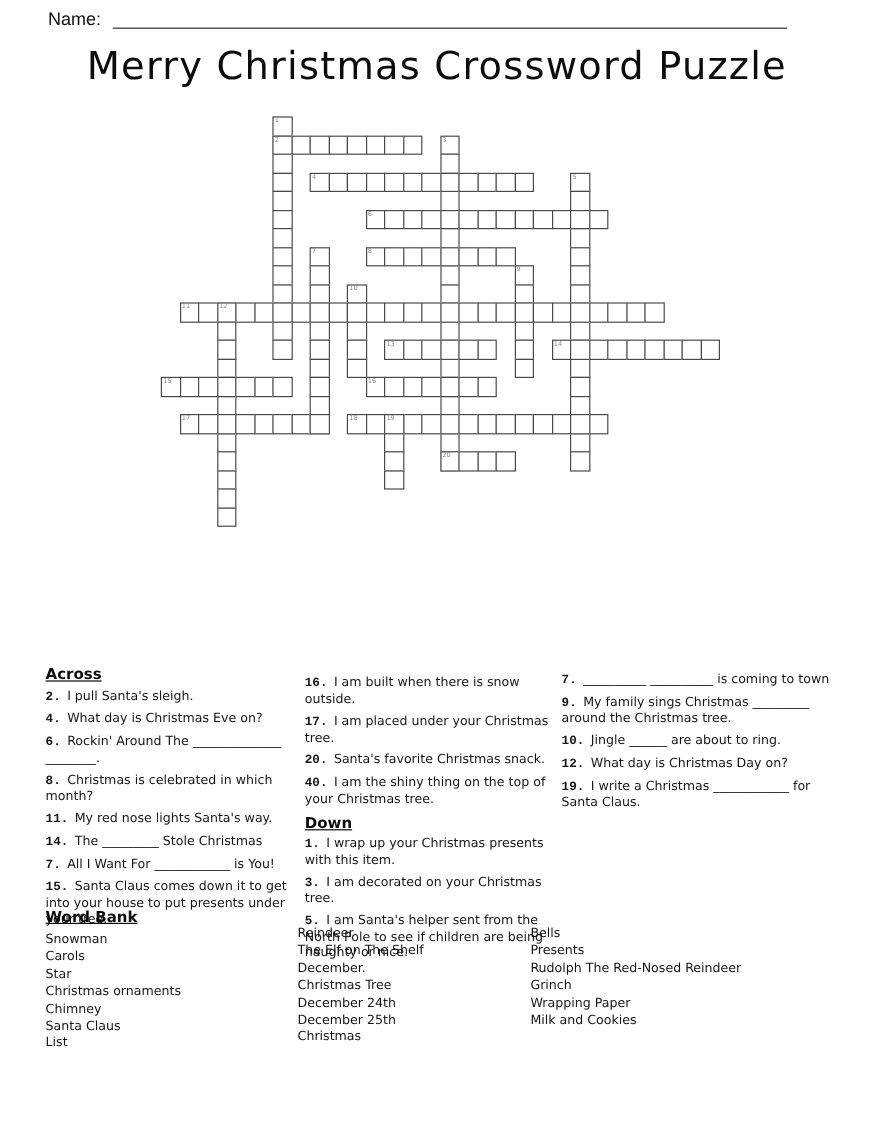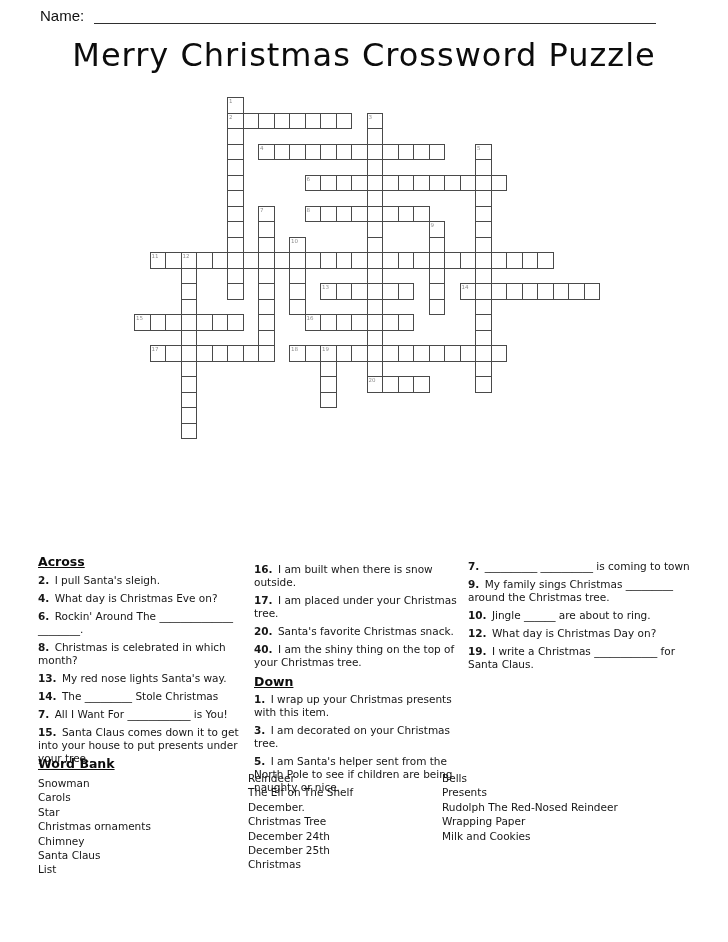--- a/index.html
+++ b/index.html
@@ -31,21 +31,21 @@
   .cluecol{position:absolute;}
   .col1{left:38px;top:554px;width:216px;}
   .col2{left:254px;top:563px;width:218px;}
   .col3{left:468px;top:560px;width:224px;}
   .heading{
     font-size:12.5px;line-height:15px;font-weight:bold;text-decoration:underline;
     margin:0 0 5px 0;color:#0c0c0c;
   }
   .col2 .heading{margin-top:2px;margin-bottom:4px;}
   .clue{font-size:10.5px;line-height:13px;margin:0 0 5px 0;color:#161616;}
-  .clue b{margin-right:2px;}
+  .clue b{margin-right:2px;font-family:Liberation Mono, monospace;}
   
   .wb-col{position:absolute;top:756px;}
   .wb1{left:38px;width:215px;}
   .wb2{left:248px;width:212px;padding-top:15px;}
   .wb3{left:442px;width:240px;padding-top:15px;}
   .wb-item{font-size:10.5px;line-height:14.4px;color:#161616;}
 </style>
 </head>
 <body>
 
@@ -305,21 +305,21 @@
     <div class="cell" style="left: 279px; top: 279px;"></div>
   </div>
 
 <div class="cluecol col1">
   <div class="heading">Across</div>
   <div id="col1-list">
       <div class="clue"><b>2.</b> I pull Santa's sleigh.</div>
       <div class="clue"><b>4.</b> What day is Christmas Eve on?</div>
       <div class="clue"><b>6.</b> Rockin' Around The ______________ ________.</div>
       <div class="clue"><b>8.</b> Christmas is celebrated in which month?</div>
-      <div class="clue"><b>13.</b> My red nose lights Santa's way.</div>
+      <div class="clue"><b>11.</b> My red nose lights Santa's way.</div>
       <div class="clue"><b>14.</b> The _________ Stole Christmas</div>
       <div class="clue"><b>7.</b> All I Want For ____________ is You!</div>
       <div class="clue"><b>15.</b> Santa Claus comes down it to get into your house to put presents under your tree.</div>
     </div>
 </div>
 
 <div class="cluecol col2">
   <div id="col2-across">
       <div class="clue"><b>16.</b> I am built when there is snow outside.</div>
       <div class="clue"><b>17.</b> I am placed under your Christmas tree.</div>
@@ -362,15 +362,16 @@
     <div class="wb-item">December.</div>
     <div class="wb-item">Christmas Tree</div>
     <div class="wb-item">December 24th</div>
     <div class="wb-item">December 25th</div>
     <div class="wb-item">Christmas</div>
   </div>
 <div class="wb-col wb3" id="wb3">
     <div class="wb-item">Bells</div>
     <div class="wb-item">Presents</div>
     <div class="wb-item">Rudolph The Red-Nosed Reindeer</div>
+    <div class="wb-item">Grinch</div>
     <div class="wb-item">Wrapping Paper</div>
     <div class="wb-item">Milk and Cookies</div>
   </div>
 
 </body></html>

